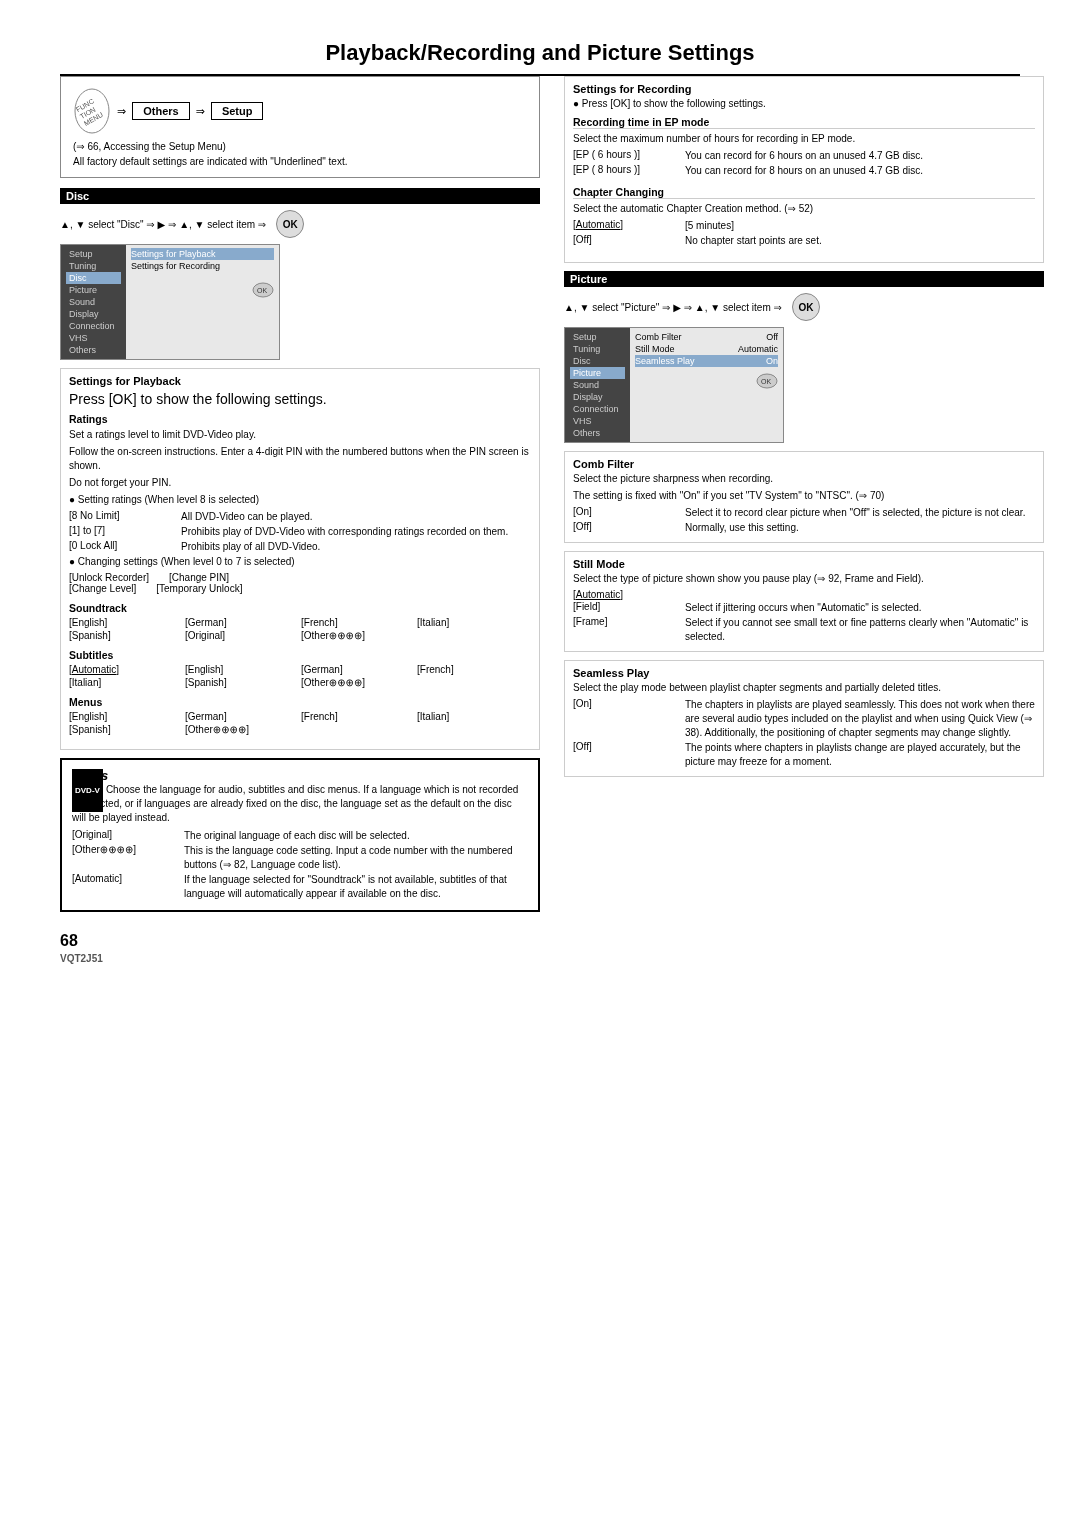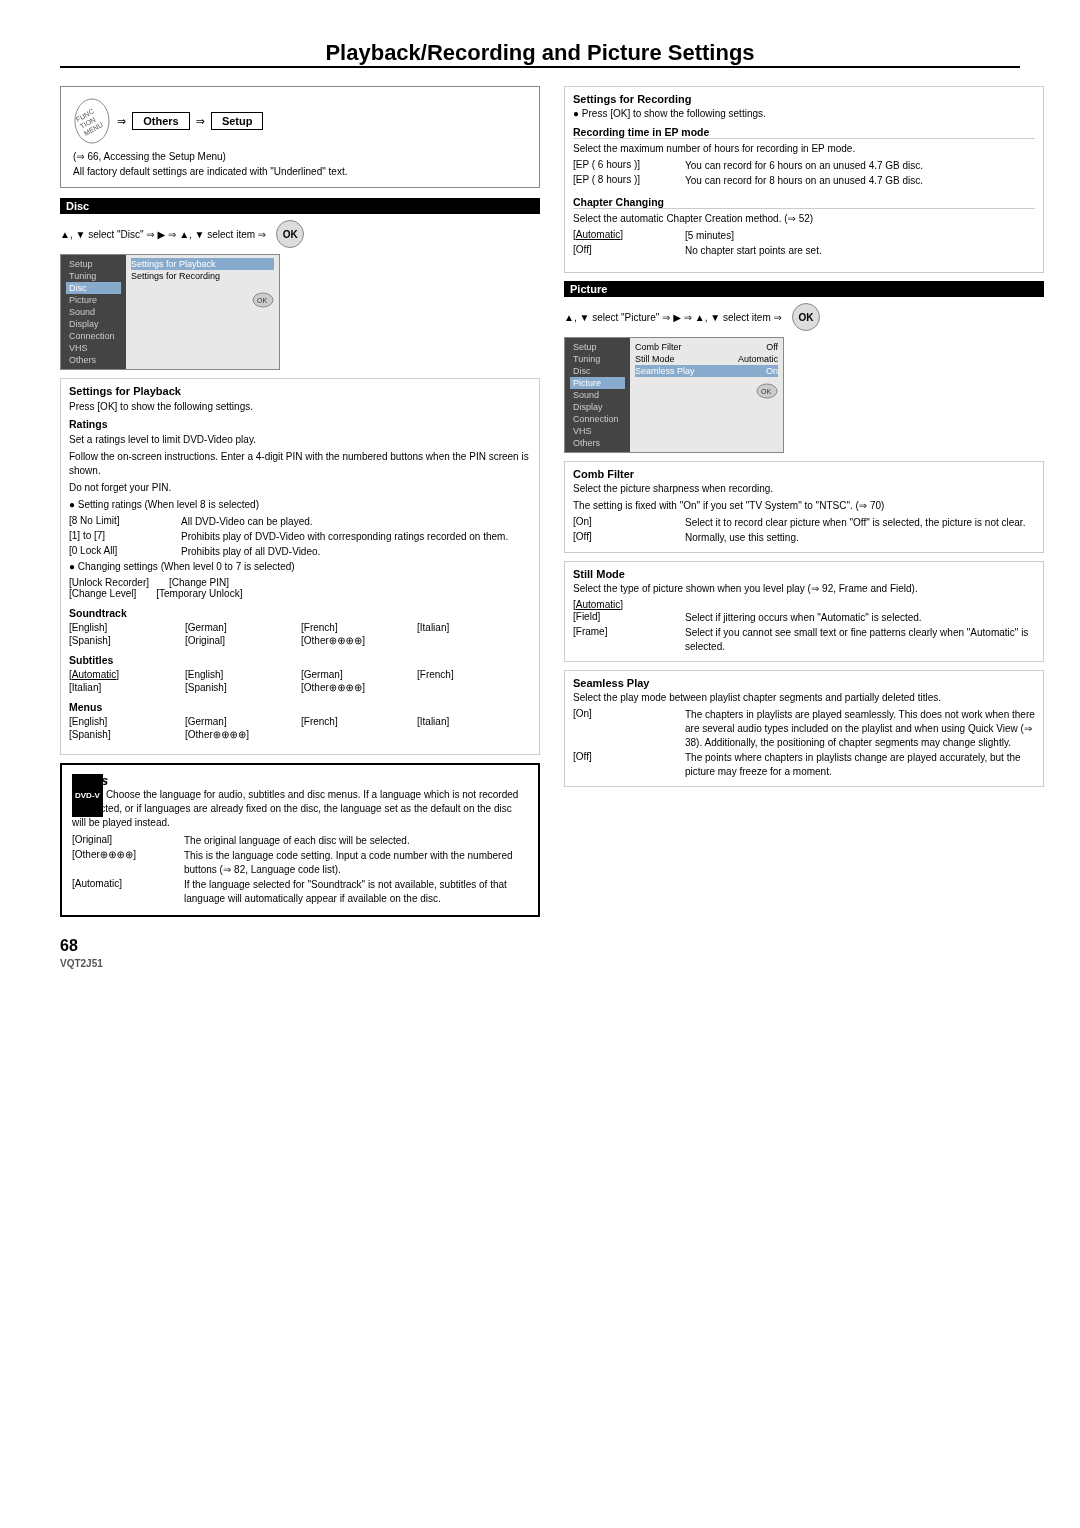--- a/index.html
+++ b/index.html
@@ -9,22 +9,22 @@
       font-size: 11px;
       color: #000;
       width: 1080px;
       min-height: 1528px;
       padding: 40px 60px;
     }
     h1.page-title {
       font-size: 22px;
       font-weight: bold;
       text-align: center;
-      margin-bottom: 18px;
       border-bottom: 2px solid #000;
+      padding-bottom: 8px;
     }
     .two-col {
       display: flex;
       gap: 24px;
     }
     .left-col {
       width: 50%;
       flex-shrink: 0;
     }
     .right-col {
@@ -140,21 +140,21 @@
       padding: 6px 8px;
       margin-bottom: 8px;
       font-size: 10px;
     }
     .playback-section .section-title {
       font-weight: bold;
       font-size: 11px;
       margin-bottom: 4px;
     }
     .playback-section .press-ok {
-      font-size: 10px;
+      font-size: 14px;
       margin-bottom: 6px;
     }
     .sub-section {
       margin-bottom: 8px;
     }
     .sub-section-title {
       font-weight: bold;
       font-size: 10.5px;
       margin-bottom: 3px;
     }
@@ -464,21 +464,21 @@
         <span class="opt-desc">Select it to record clear picture when "Off" is selected, the picture is not clear.</span>
       </div>
       <div class="option-row">
         <span class="opt-lbl">[Off]</span>
         <span class="opt-desc">Normally, use this setting.</span>
       </div>
     </div>
 
     <div class="right-section">
       <div class="right-section-title">Still Mode</div>
-      <p class="desc">Select the type of picture shown when you level play (⇒ 92, Frame and Field).</p>
+      <p class="desc">Select the type of picture shown show you pause play (⇒ 92, Frame and Field).</p>
       <div class="option-row">
         <span class="opt-lbl">[<span class="underline">Automatic</span>]</span>
         <span class="opt-desc"></span>
       </div>
       <div class="option-row">
         <span class="opt-lbl">[Field]</span>
         <span class="opt-desc">Select if jittering occurs when "Automatic" is selected.</span>
       </div>
       <div class="option-row">
         <span class="opt-lbl">[Frame]</span>

